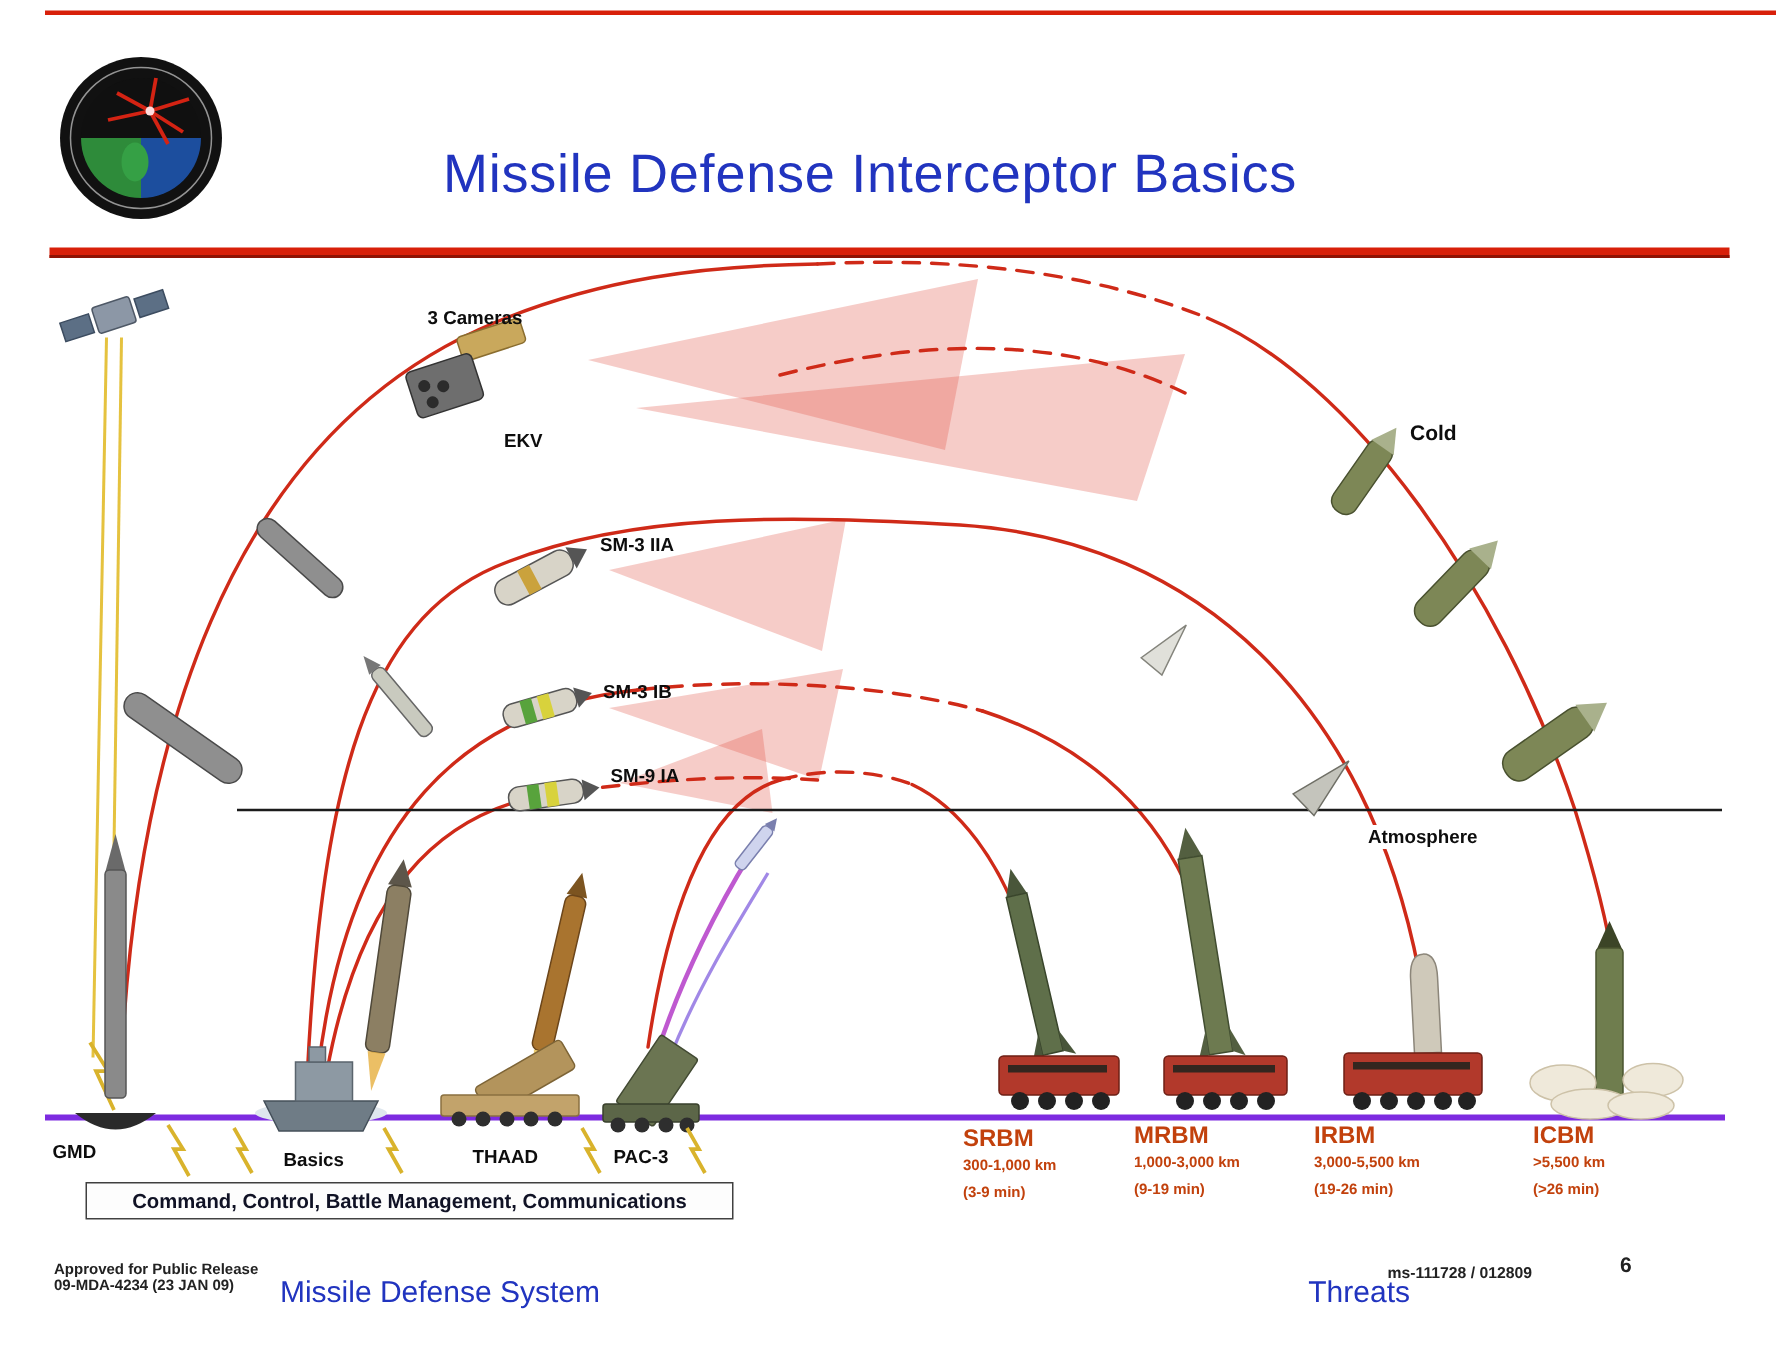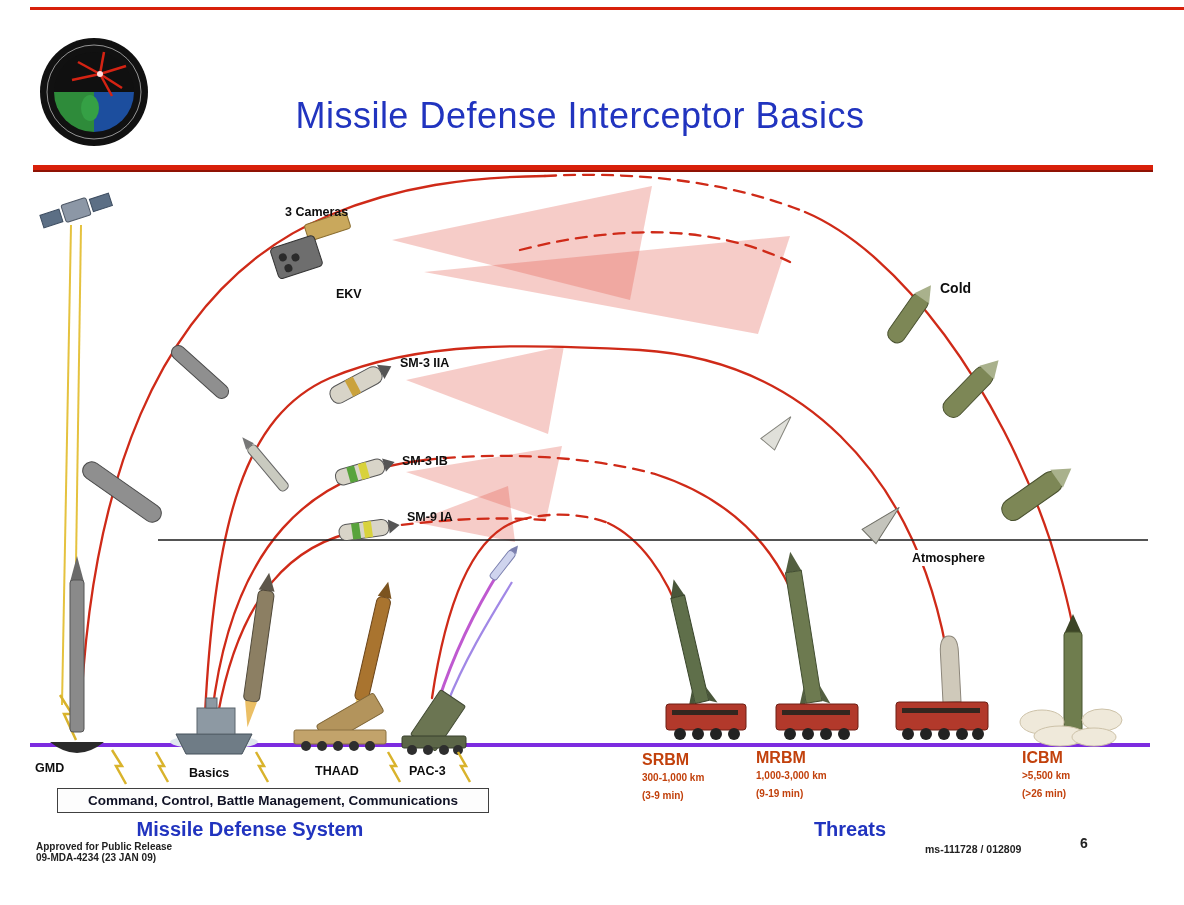--- a/index.html
+++ b/index.html
@@ -18,21 +18,21 @@
   .diagram{position:absolute;left:0;top:0;width:1184px;height:905px;}
   .label{position:absolute;font-weight:bold;font-size:12.5px;color:#0d0d0d;white-space:nowrap;}
   .label.md{font-size:14px;}
   .atm{background:#ffffff;padding:1px 4px;margin-top:19px;}
   .threat-label{position:absolute;text-align:left;color:#c2410c;}
   .t-name{font-weight:bold;font-size:16px;line-height:19px;}
   .t-range,.t-time{font-weight:bold;font-size:10px;line-height:18px;}
   .c2-box{position:absolute;left:57px;top:788px;width:430px;height:23px;line-height:23px;
           text-align:center;border:1px solid #404040;background:#fdfdfd;
           font-weight:bold;font-size:13.5px;color:#101225;}
-  .section-label{position:absolute;text-align:center;font-weight:bold;font-size:20px;color:var(--title-blue,#2134bf);}
+  .section-label{position:absolute;text-align:right;font-weight:normal;font-size:20px;color:var(--title-blue,#2134bf);margin-top:33px;}
   .fineprint{position:absolute;font-size:10px;font-weight:600;color:#222;}
   .pagenum{position:absolute;left:1080px;top:835px;font-size:14px;font-weight:600;color:#222;}
   .arc{fill:none;stroke:var(--arc-red,#cf2a18);stroke-width:2.3px;stroke-linecap:round;}
   .arc.dashed{stroke-dasharray:11 8;}
   .cone{fill:var(--cone-pink,#e05548);fill-opacity:.3;stroke:none;}
   .bolt{stroke:var(--bolt-yellow,#d9b32c);stroke-width:2.5px;fill:none;}
   .beam{stroke:#e5c23f;stroke-width:2px;fill:none;}
   .ground{stroke:var(--ground-purple,#7d2be0);stroke-width:4px;}
   .atm-line{stroke:#1b1b1b;stroke-width:1.6px;}
 </style>
@@ -294,20 +294,25 @@
   <div class="threat-label" style="left:642px;top:750px;width:124px;">
     <div class="t-name">SRBM</div>
     <div class="t-range">300-1,000 km</div>
     <div class="t-time">(3-9 min)</div>
   </div>
   <div class="threat-label" style="left:756px;top:748px;width:130px;">
     <div class="t-name">MRBM</div>
     <div class="t-range">1,000-3,000 km</div>
     <div class="t-time">(9-19 min)</div>
   </div>
+  <div class="threat-label" style="left:876px;top:748px;width:130px;">
+    <div class="t-name">IRBM</div>
+    <div class="t-range">3,000-5,500 km</div>
+    <div class="t-time">(19-26 min)</div>
+  </div>
   <div class="threat-label" style="left:1022px;top:748px;width:116px;">
     <div class="t-name">ICBM</div>
     <div class="t-range">&gt;5,500 km</div>
     <div class="t-time">(&gt;26 min)</div>
   </div>
 
   <div class="c2-box">Command, Control, Battle Management, Communications</div>
   <div class="section-label" style="left:100px;top:818px;width:300px;">Missile Defense System</div>
   <div class="section-label" style="left:760px;top:818px;width:180px;">Threats</div>
 

